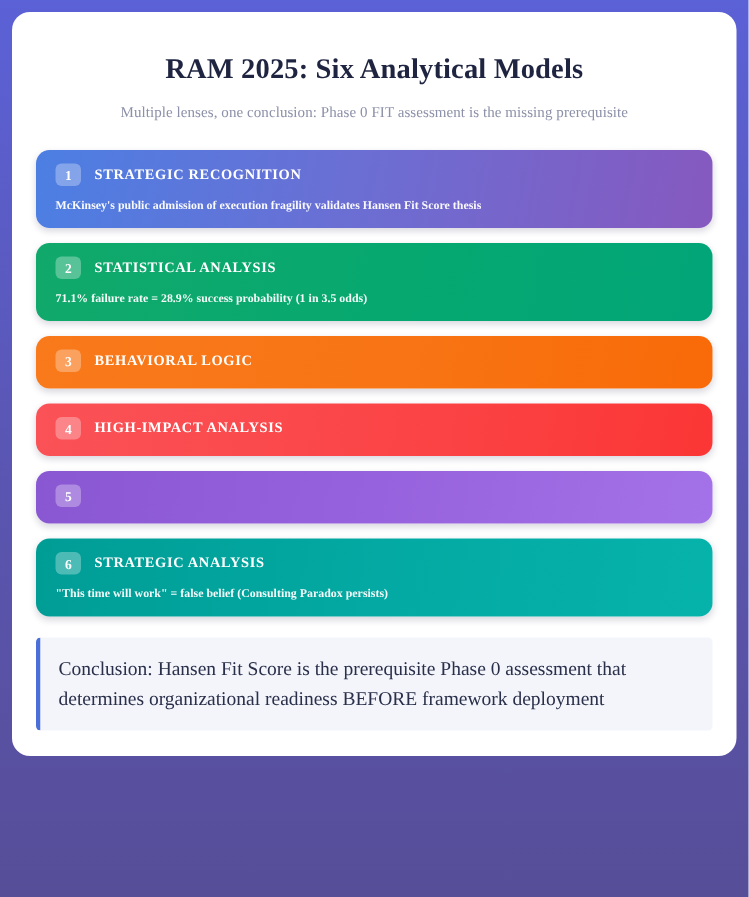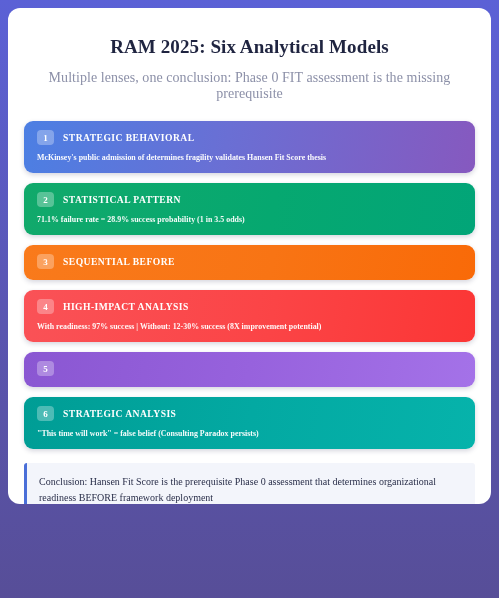--- a/index.html
+++ b/index.html
@@ -34,21 +34,21 @@
 
   .page-title {
     font-size: 19px;
     font-weight: bold;
     color: #1f2440;
     letter-spacing: 0.1px;
   }
 
   .page-subtitle {
     margin-top: 12px;
-    font-size: 14px;
+    font-size: 10px;
     color: #8c90a8;
     letter-spacing: 0.05px;
   }
 
   
   .models {
     margin-top: 19px;
     display: flex;
     flex-direction: column;
     gap: 10px;
@@ -104,21 +104,21 @@
   .c5 { background: linear-gradient(100deg, #8a57d2 0%, #9762dd 50%, #a472e8 100%); }
   .c6 { background: linear-gradient(100deg, #009d95 0%, #03a9a2 50%, #06b3ab 100%); }
 
   
   .conclusion {
     margin-top: 14px;
     background: #f3f5fb;
     border-left: 3px solid #4a6fd8;
     border-radius: 3px;
     padding: 11px 13px 11px 12px;
-    font-size: 10px;
+    font-size: 13px;
     line-height: 1.55;
     color: #2a2f4a;
   }
 
   
   .footer {
     margin-top: 16px;
     text-align: center;
     font-size: 7px;
     color: #a9adc2;
@@ -133,46 +133,45 @@
   <div class="header">
     <div class="page-title">RAM 2025: Six Analytical Models</div>
     <div class="page-subtitle">Multiple lenses, one conclusion: Phase 0 FIT assessment is the missing prerequisite</div>
   </div>
 
   <div class="models">
 
     <div class="model-card c1">
       <div class="model-head">
         <span class="model-badge">1</span>
-        <span class="model-title">STRATEGIC BEHAVIORAL</span>
+        <span class="model-title">STRATEGIC RECOGNITION</span>
       </div>
-      <div class="model-desc">McKinsey's public admission of determines fragility validates Hansen Fit Score thesis</div>
+      <div class="model-desc">McKinsey's public admission of execution fragility validates Hansen Fit Score thesis</div>
     </div>
 
     <div class="model-card c2">
       <div class="model-head">
         <span class="model-badge">2</span>
-        <span class="model-title">STATISTICAL PATTERN</span>
+        <span class="model-title">STATISTICAL ANALYSIS</span>
       </div>
       <div class="model-desc">71.1% failure rate = 28.9% success probability (1 in 3.5 odds)</div>
     </div>
 
     <div class="model-card c3">
       <div class="model-head">
         <span class="model-badge">3</span>
-        <span class="model-title">SEQUENTIAL BEFORE</span>
+        <span class="model-title">BEHAVIORAL LOGIC</span>
       </div>
     </div>
 
     <div class="model-card c4">
       <div class="model-head">
         <span class="model-badge">4</span>
         <span class="model-title">HIGH-IMPACT ANALYSIS</span>
       </div>
-      <div class="model-desc">With readiness: 97% success | Without: 12-30% success (8X improvement potential)</div>
     </div>
 
     <div class="model-card c5">
       <div class="model-head">
         <span class="model-badge">5</span>
       </div>
     </div>
 
     <div class="model-card c6">
       <div class="model-head">

